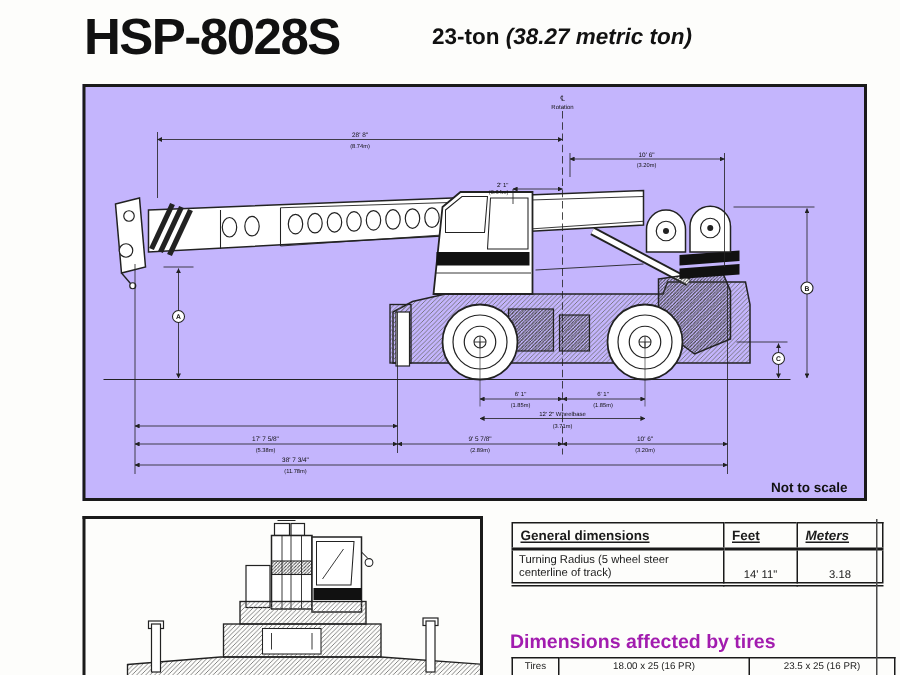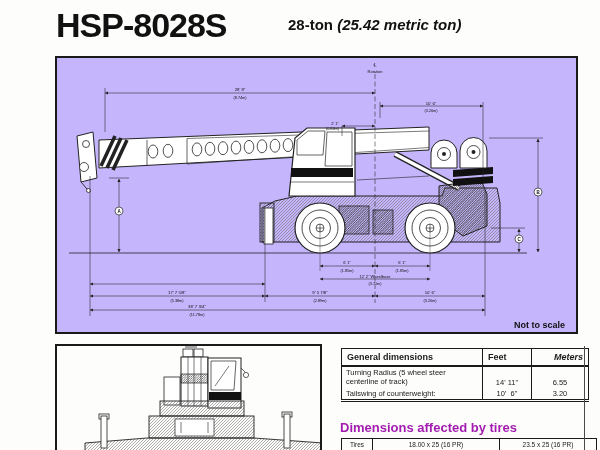--- a/index.html
+++ b/index.html
@@ -6,40 +6,40 @@
   body{width:600px;height:450px;background:#fdfdfb;font-family:"Liberation Sans",sans-serif;color:#1b1b1b;}
   #page{position:relative;width:600px;height:450px;overflow:hidden;background:#fdfdfb;}
   .title{position:absolute;left:56px;top:6px;font-size:34px;font-weight:bold;letter-spacing:-1px;color:#111;}
   .subtitle{position:absolute;left:288px;top:16px;font-size:15px;font-weight:bold;color:#111;white-space:nowrap;}
   .subtitle .it{font-style:italic;}
   .mainbox{position:absolute;left:55px;top:56px;width:523px;height:278px;border:2px solid #1a1a1a;box-sizing:border-box;background:#c4b5fd;}
   .frontbox{position:absolute;left:55px;top:344px;width:267px;height:110px;border:2px solid #1a1a1a;border-bottom:none;box-sizing:border-box;background:#fdfdfb;}
   .gdwrap{position:absolute;left:341px;top:348px;}
   table.gd{border-collapse:collapse;border:1.5px solid #1a1a1a;border-bottom:3px double #1a1a1a;background:#fdfdfb;}
   table.gd th,table.gd td{border-left:1px solid #1a1a1a;padding:1px 4px;}
-  table.gd th{border-bottom:2px solid #1a1a1a;font-size:9px;text-align:left;padding:3px 5px;}
+  table.gd th{border-bottom:2px solid #1a1a1a;font-size:9px;text-align:left;padding:3px 5px;text-decoration:underline;}
   table.gd th.num{text-align:left;}
-  table.gd th.met{font-style:italic;text-align:right;}
+  table.gd th.met{font-style:italic;text-align:left;}
   table.gd td{font-size:7.5px;border-top:none;vertical-align:bottom;}
   table.gd td.lbl{width:132px;line-height:1.25;}
   table.gd td.v{width:40px;text-align:center;white-space:pre;}
   table.gd td.v2{width:48px;text-align:center;}
   .tireshead{position:absolute;left:340px;top:420px;font-size:13px;font-weight:bold;color:#a21caf;white-space:nowrap;}
   table.tires{position:absolute;left:341px;top:438px;border-collapse:collapse;border:1.5px solid #1a1a1a;background:#fdfdfb;}
   table.tires td{border:1px solid #1a1a1a;font-size:6.5px;text-align:center;vertical-align:top;padding:2px 3px;height:14px;white-space:nowrap;}
   .pagerule{position:absolute;left:584px;top:346px;width:1px;height:104px;background:#4a4a4a;}
   svg text{font-family:"Liberation Sans",sans-serif;}
 </style>
 </head>
 <body>
 
 <div id="page">
 
   <div class="title">HSP-8028S</div>
-  <div class="subtitle"><span>28-ton </span><span class="it">(25.42 metric ton)</span></div>
+  <div class="subtitle"><span>23-ton </span><span class="it">(38.27 metric ton)</span></div>
 
   <div class="mainbox">
     <svg width="519" height="274" viewBox="0 0 519 274">
       <defs>
         <marker id="ma" viewBox="0 0 6 6" markerWidth="6" markerHeight="6" refX="5.6" refY="3" orient="auto-start-reverse">
             <path d="M0,0 L6,3 L0,6 z" fill="#222"></path>
           </marker>
         <pattern id="h1" patternUnits="userSpaceOnUse" width="3" height="3">
             <path d="M0,3 l3,-3" stroke="#6a6a6a" stroke-width="0.55"></path>
           </pattern>
@@ -257,26 +257,21 @@
     <table class="gd">
       <tbody>
           <tr>
         <th class="ttl">General dimensions</th>
         <th class="num">Feet</th>
         <th class="met">Meters</th>
       </tr>
       <tr>
         <td class="lbl">Turning Radius (5 wheel steer centerline of track)</td>
         <td class="v">14' 11"</td>
-        <td class="v2">6.55</td>
-      </tr>
-      <tr>
-        <td class="lbl">Tailswing of counterweight:</td>
-        <td class="v">10'  6"</td>
-        <td class="v2">3.20</td>
+        <td class="v2">3.18</td>
       </tr>
     </tbody>
       </table>
   </div>
 
   <div class="tireshead">Dimensions affected by tires</div>
   <table class="tires">
     <tbody>
         <tr>
       <td style="width:24px">Tires</td>

